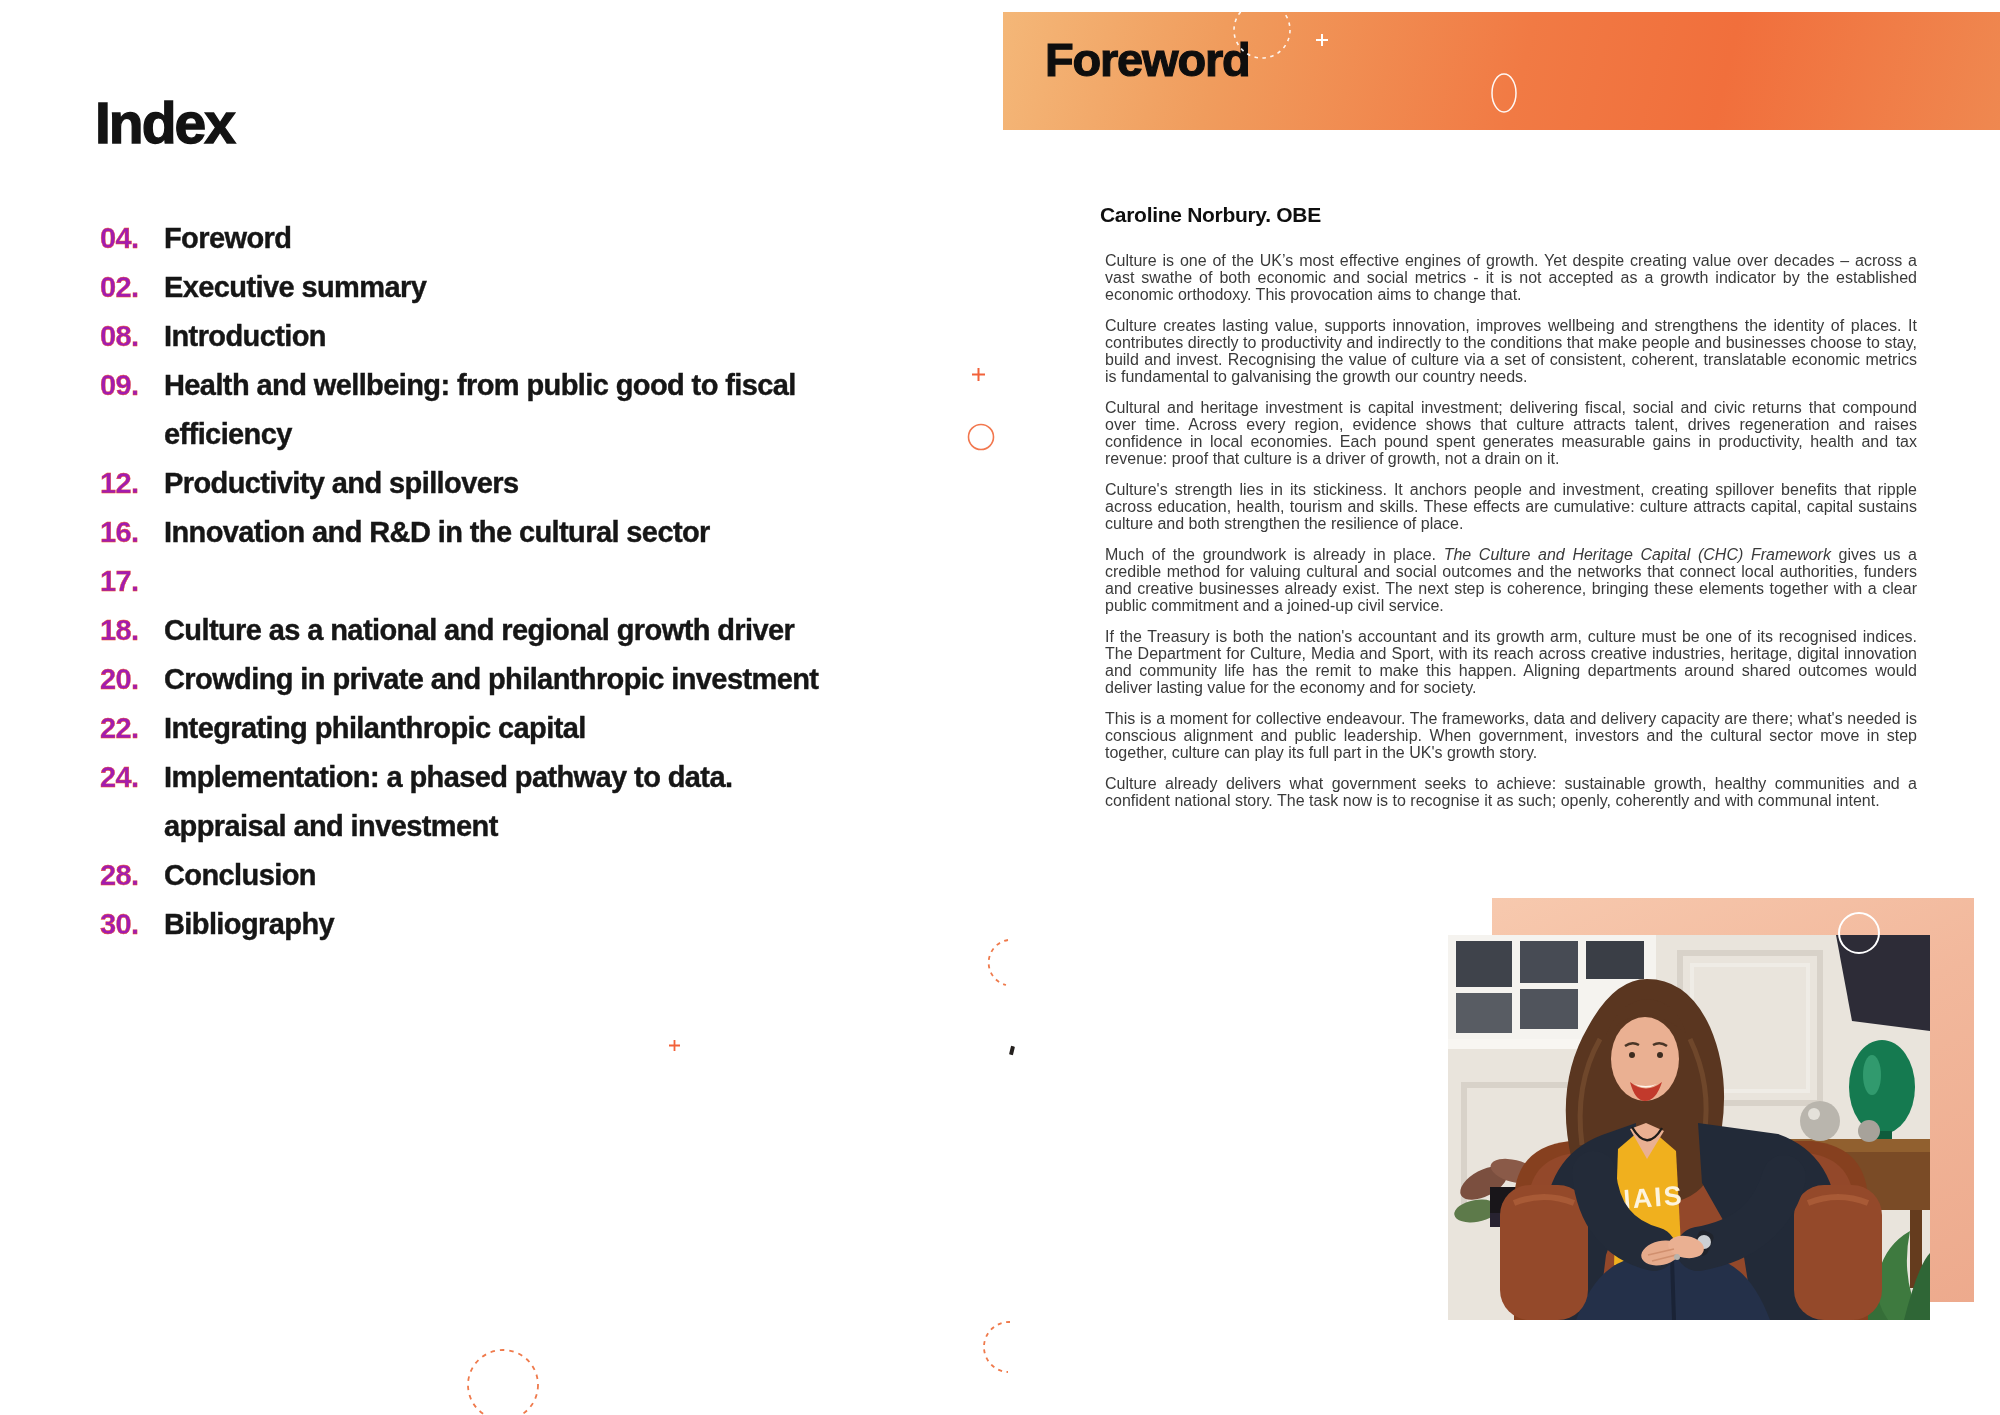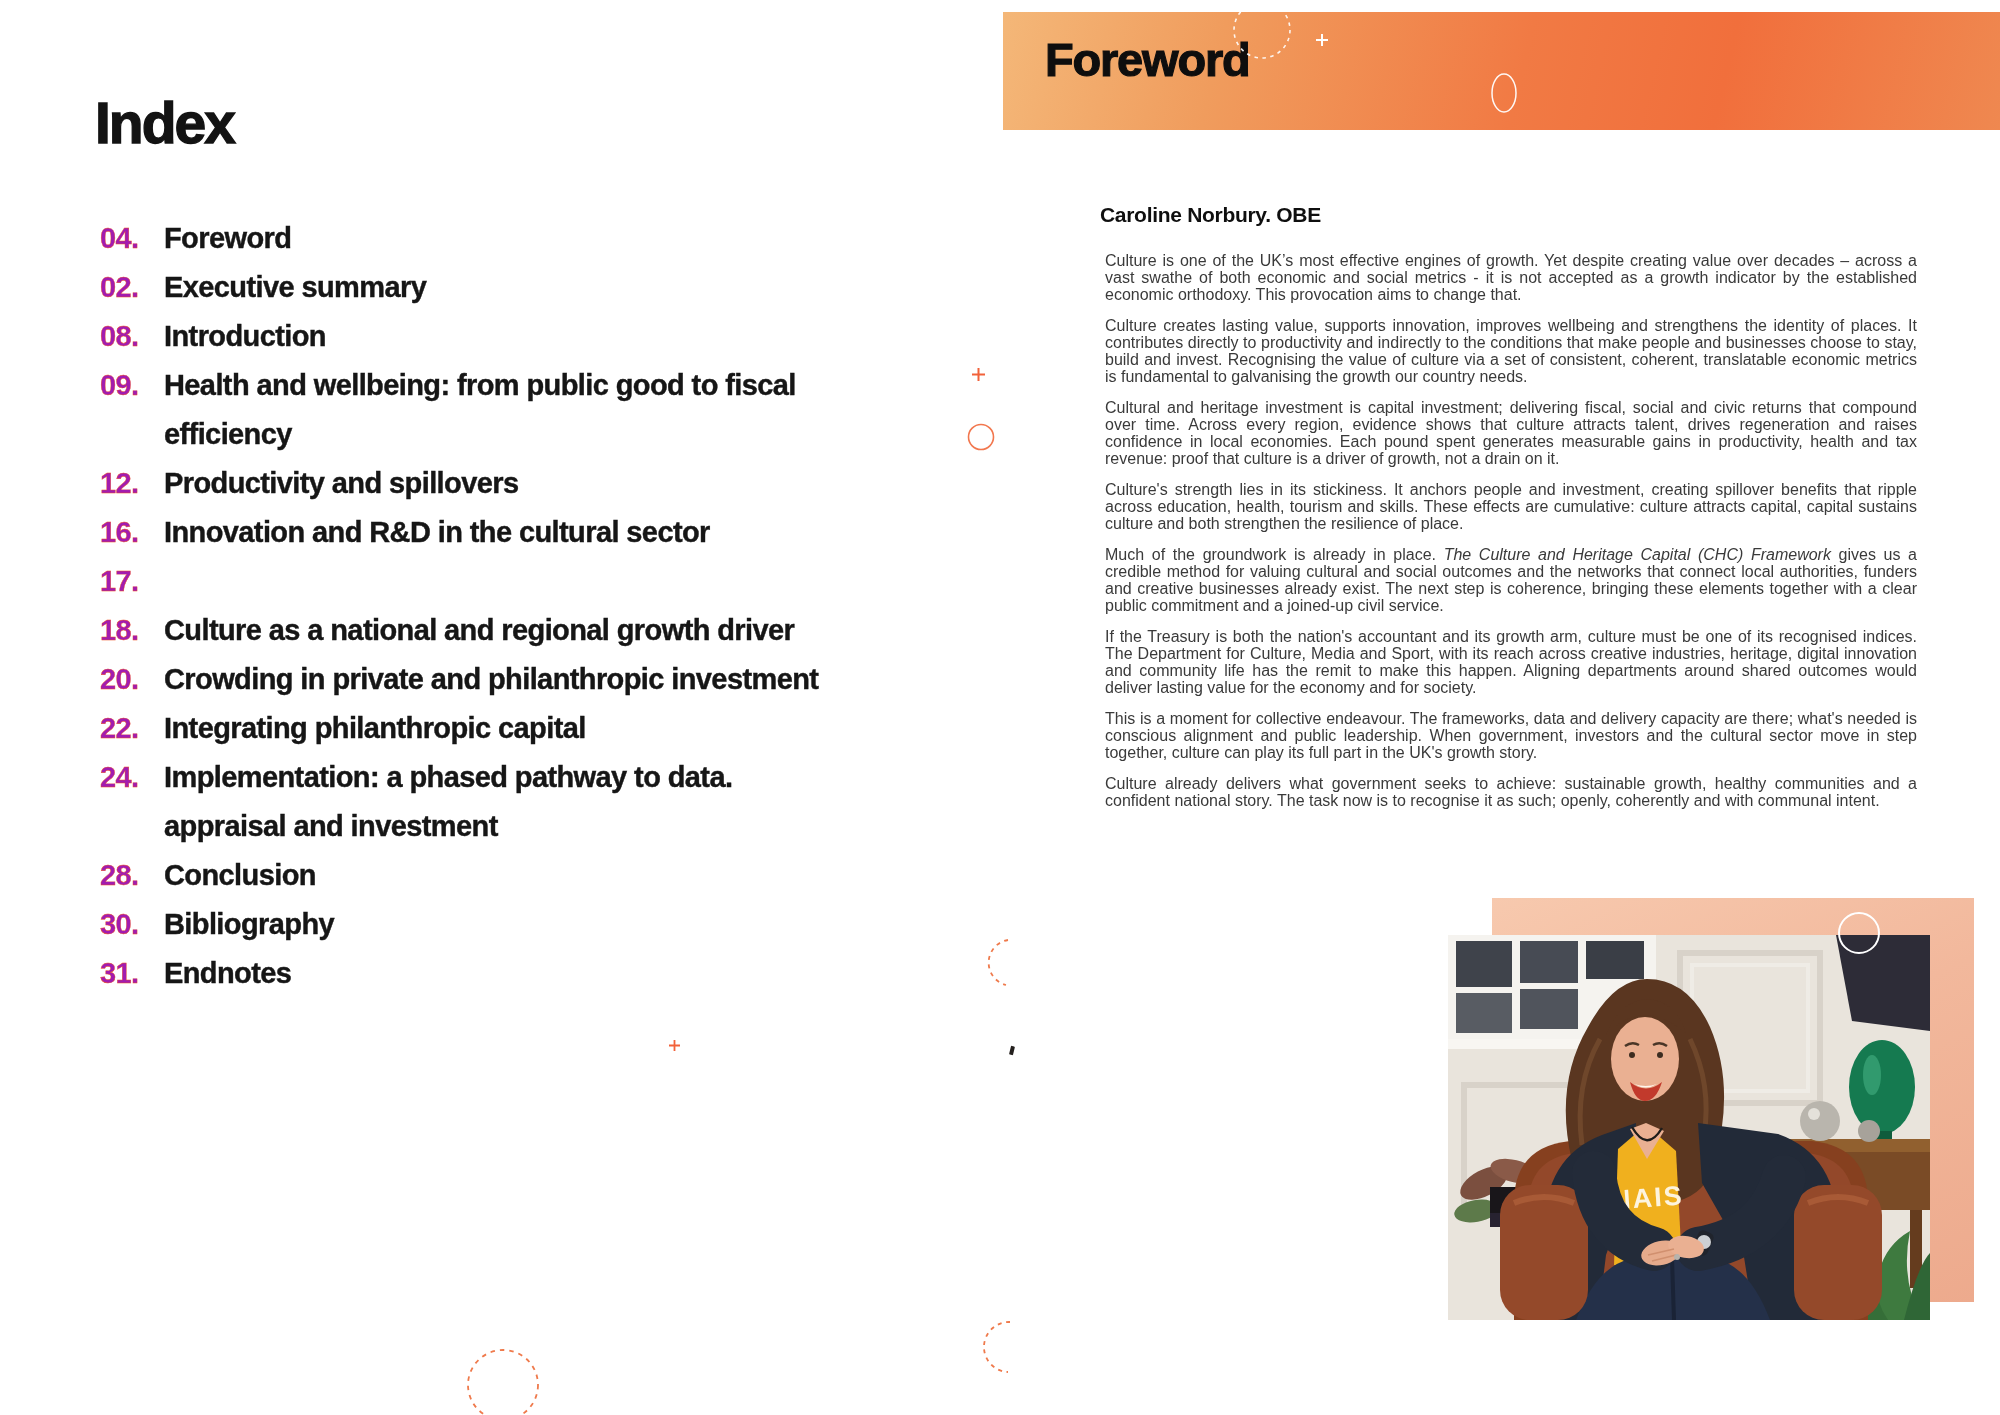--- a/index.html
+++ b/index.html
@@ -112,24 +112,20 @@
         <span class="label">Implementation: a phased pathway to data.
 appraisal and investment</span>
       </li>
     <li>
         <span class="num">28.</span>
         <span class="label">Conclusion</span>
       </li>
     <li>
         <span class="num">30.</span>
         <span class="label">Bibliography</span>
-      </li>
-    <li>
-        <span class="num">31.</span>
-        <span class="label">Endnotes</span>
       </li>
   </ul>
 
   <header class="banner">
     <h2>Foreword</h2>
     <svg class="deco-dashed-banner" width="60" height="60" viewBox="0 0 60 60">
       <circle cx="30" cy="30" r="28" fill="none" stroke="rgba(255,255,255,0.9)" stroke-width="1.6" stroke-dasharray="3.5 4.5"></circle>
     </svg>
     <svg class="deco-plus-banner" width="14" height="14" viewBox="0 0 14 14">
       <path d="M7 1 V13 M1 7 H13" stroke="#ffffff" stroke-width="2"></path>

